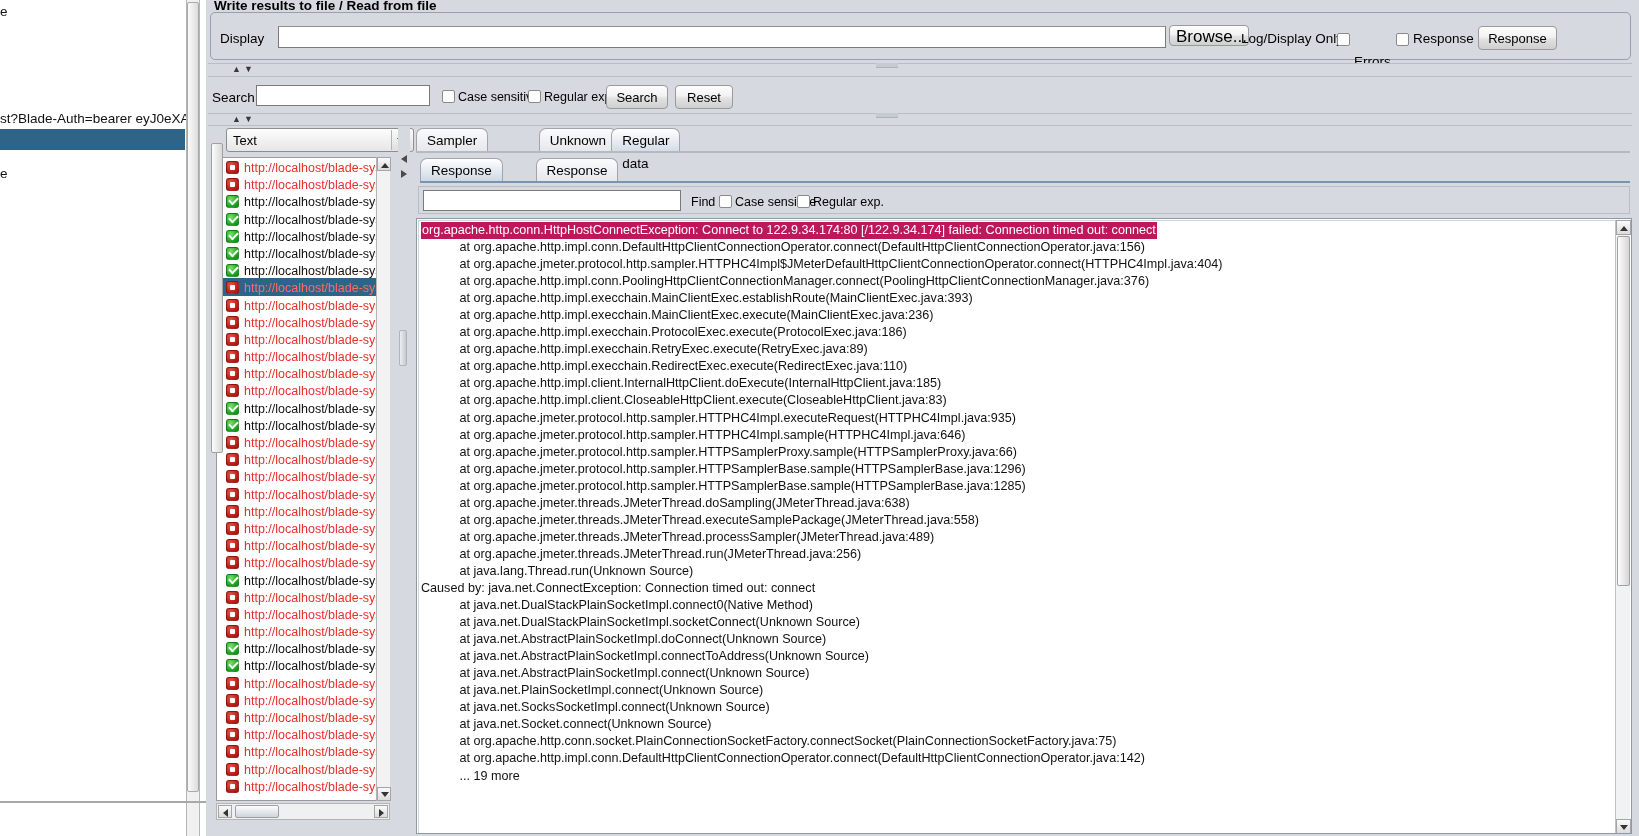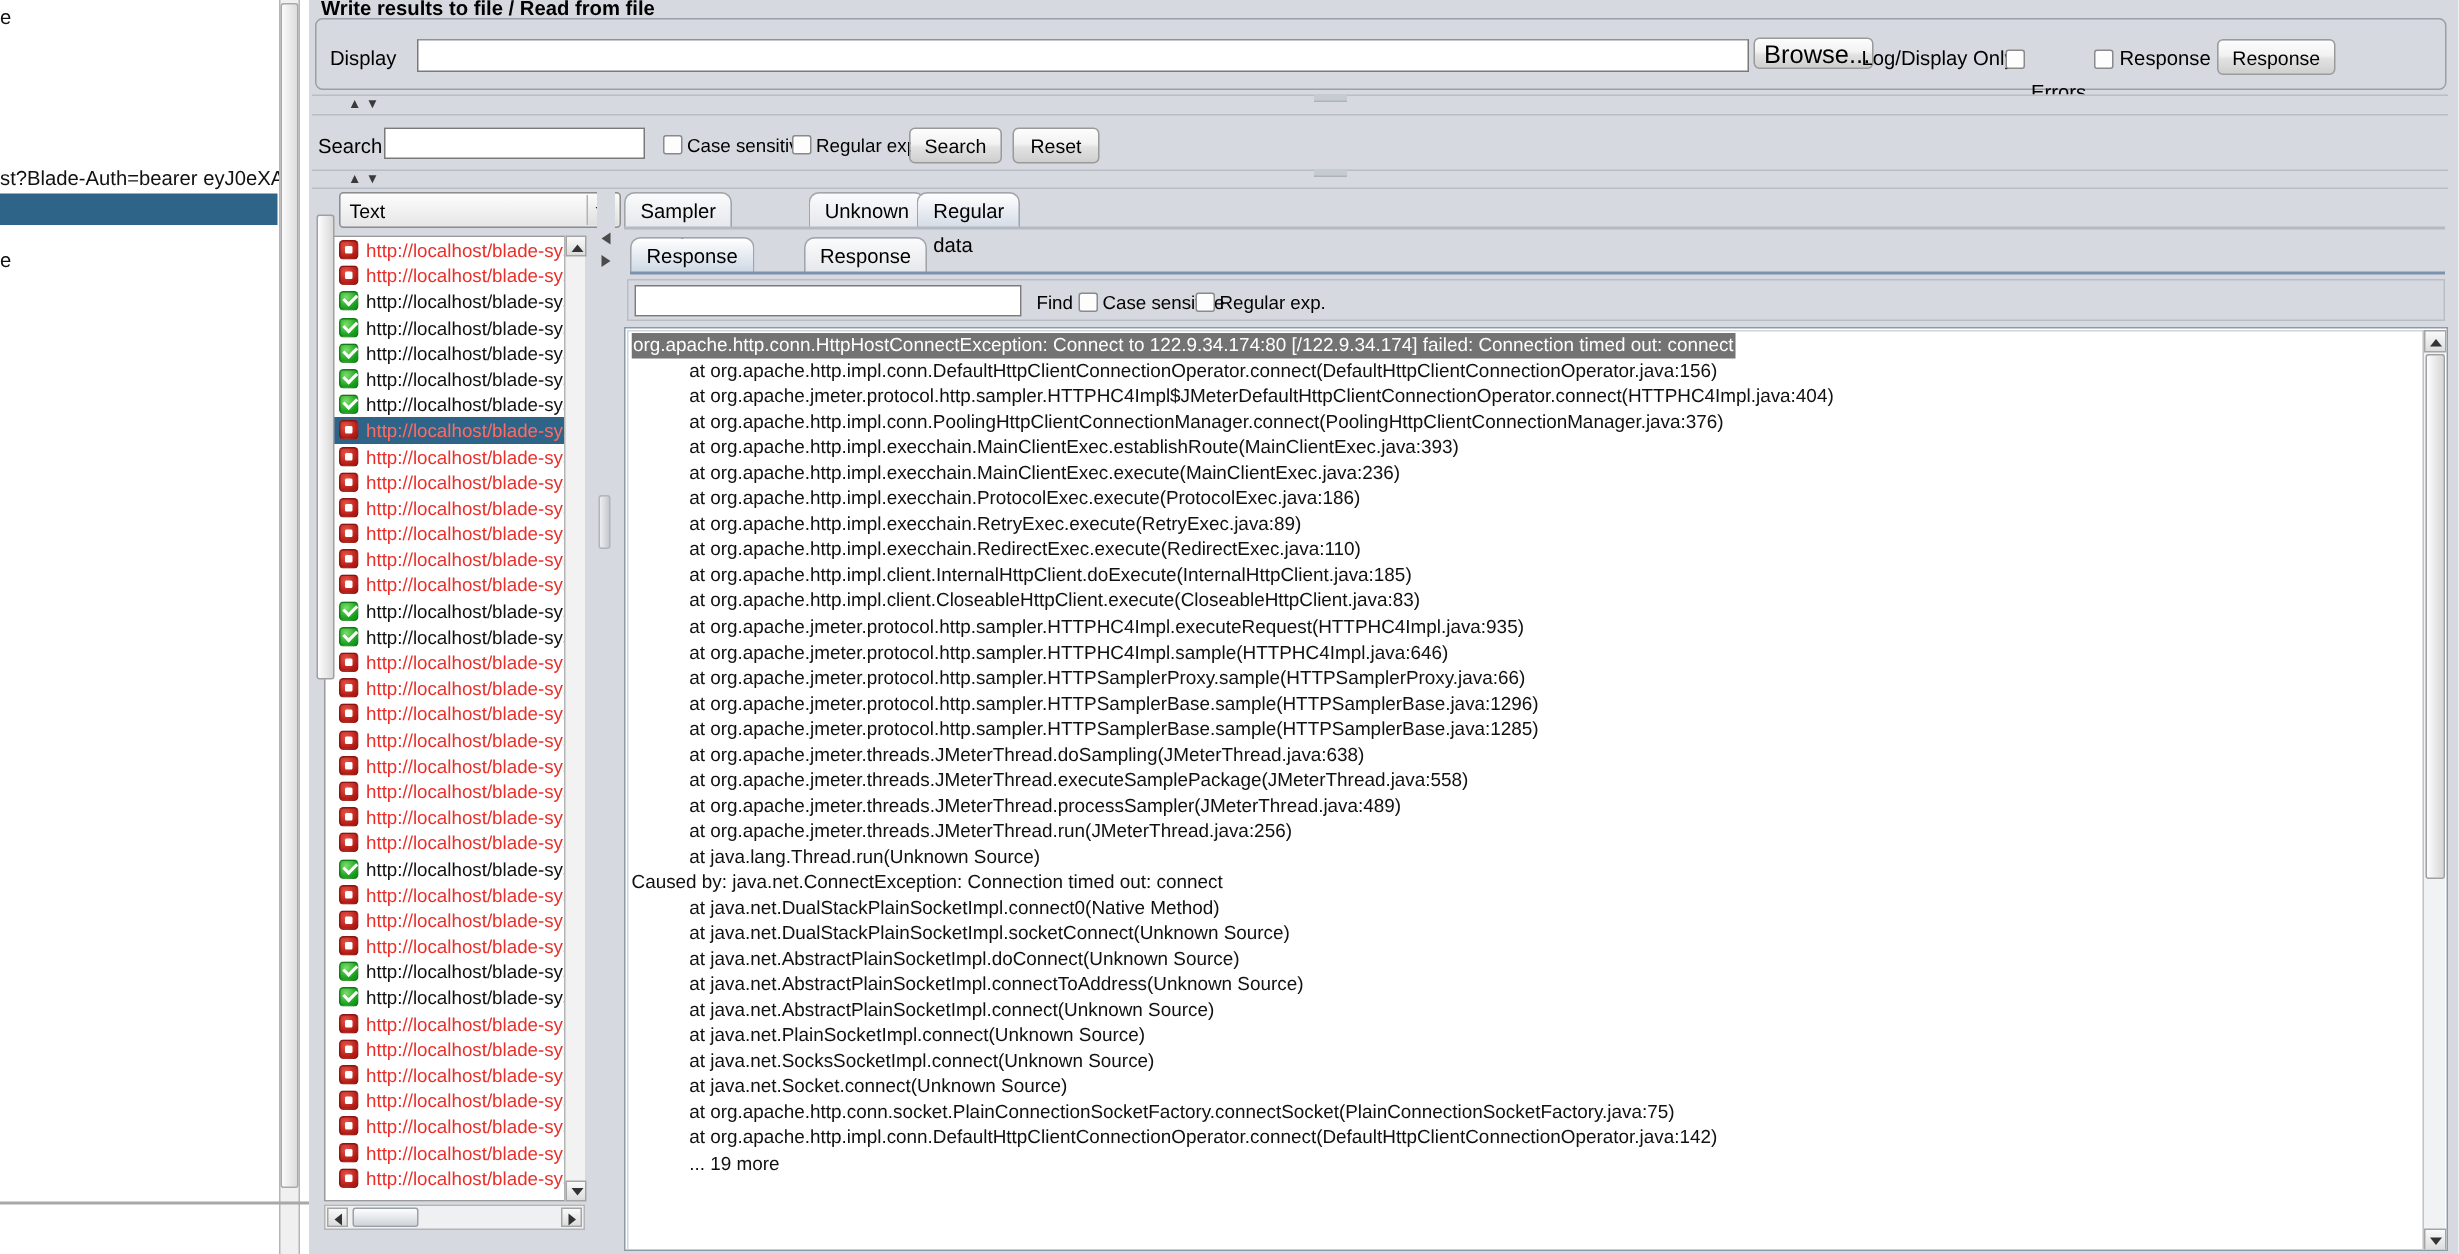--- a/index.html
+++ b/index.html
@@ -253,21 +253,21 @@
     position: absolute; left: 1px; top: 1px; width: 1214px; height: 614px;
     border: 1px solid #cfd5dc;
   }
   .resp-text {
     position: absolute; left: 4px; top: 3px; width: 1190px; height: 605px;
     font-family: "Liberation Sans", sans-serif;
     font-size: 12.6px; line-height: 17.05px; color: #111;
     white-space: pre; overflow: hidden;
   }
   .tline { display: block; height: 17.05px; white-space: pre; }
-  .tline.hl { background: #737373; color: #ffffff; display: inline-block; padding: 0 1px; }
+  .tline.hl { background: #be185d; color: #ffffff; display: inline-block; padding: 0 1px; }
   .tline-wrap { display: block; height: 17.05px; }
 
   .resp-vscroll {
     position: absolute; right: 1px; top: 1px; width: 15px; height: 614px;
     background: #f1f2f4; border-left: 1px solid #c0c4ca;
   }
   .rsb-btn { position: absolute; left: 0; width: 15px; height: 15px;
     background: linear-gradient(to bottom,#fafafa,#dcdcdc); border: 1px solid #a5a5a5; }
   .rsb-up { top: 0; } .rsb-dn { bottom: 0; }
   .rsb-tri-up { position:absolute; left:3px; top:5px; width:0;height:0;border-left:4px solid transparent;border-right:4px solid transparent;border-bottom:5px solid #333; }

